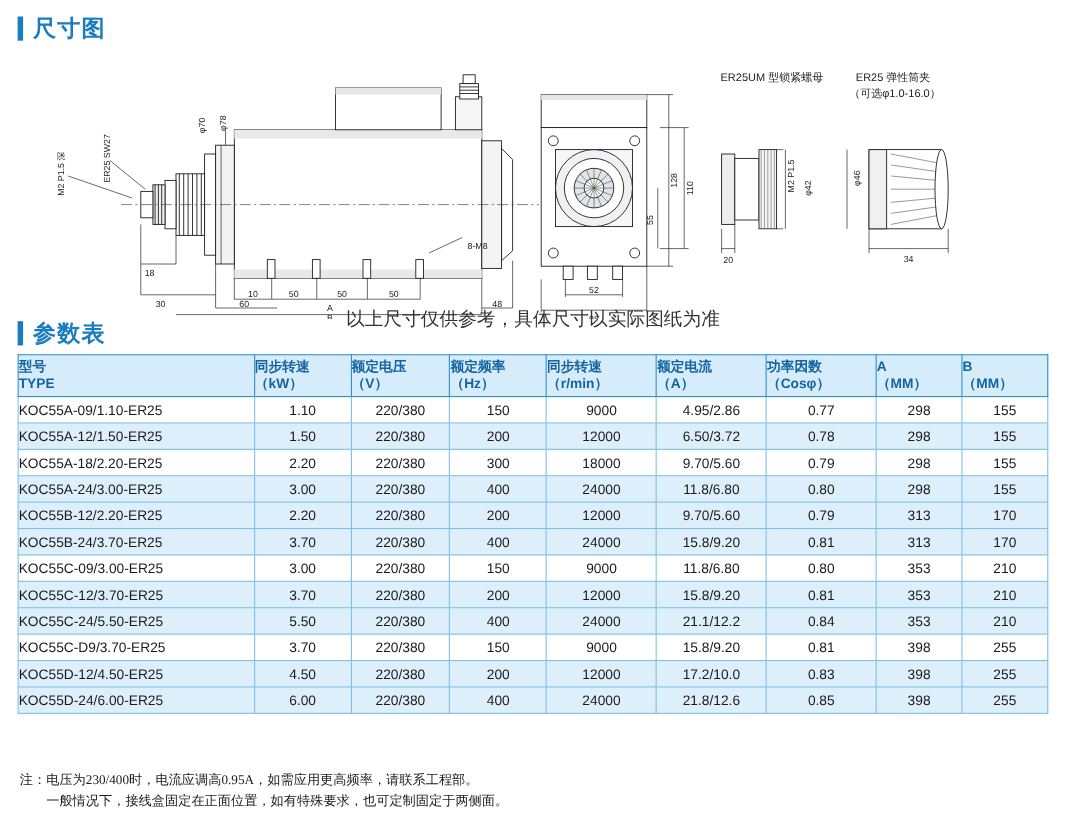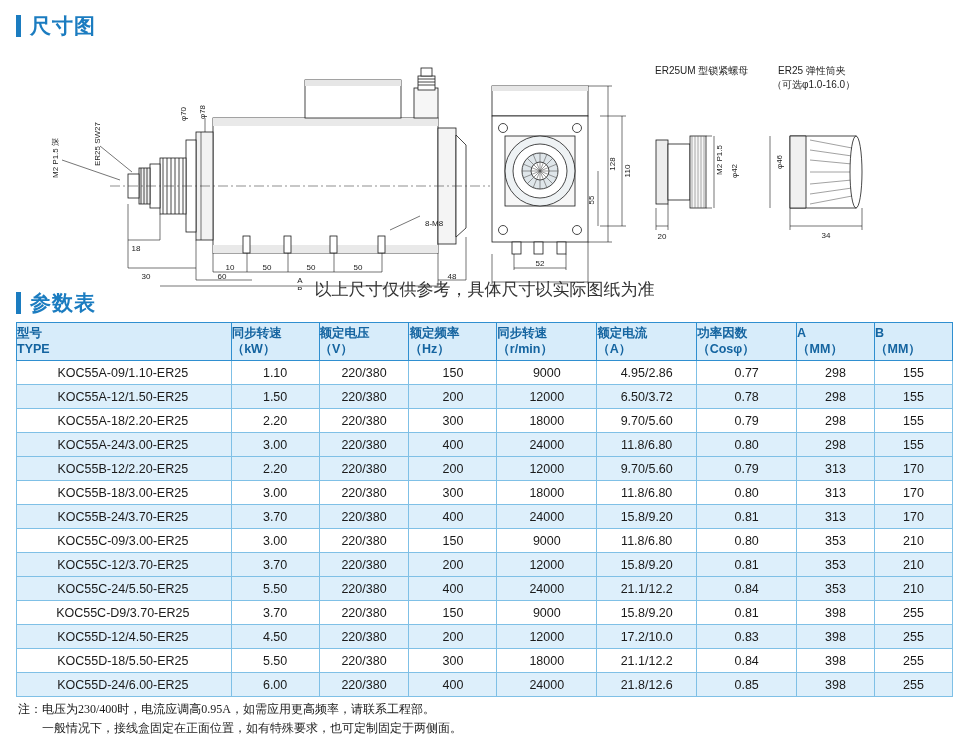--- a/index.html
+++ b/index.html
@@ -103,21 +103,21 @@
   }
   table.params td {
     border: 1px solid #7fc0e6;
     text-align: center;
     padding: 2px 2px;
     height: 19px;
     color: #1a1a1a;
     font-size: 12.5px;
   }
   table.params td.type {
-    text-align: center;
+    text-align: left;
     padding-left: 0;
   }
   table.params tr.alt td {
     background: #ddeffb;
   }
   table.params tr.plain td {
     background: #ffffff;
   }
 
   .notes {
@@ -466,31 +466,20 @@
           <td class="type">KOC55B-12/2.20-ER25</td>
           <td>2.20</td>
           <td>220/380</td>
           <td>200</td>
           <td>12000</td>
           <td>9.70/5.60</td>
           <td>0.79</td>
           <td>313</td>
           <td>170</td>
         </tr>
-        <tr class="plain">
-          <td class="type">KOC55B-18/3.00-ER25</td>
-          <td>3.00</td>
-          <td>220/380</td>
-          <td>300</td>
-          <td>18000</td>
-          <td>11.8/6.80</td>
-          <td>0.80</td>
-          <td>313</td>
-          <td>170</td>
-        </tr>
         <tr class="alt">
           <td class="type">KOC55B-24/3.70-ER25</td>
           <td>3.70</td>
           <td>220/380</td>
           <td>400</td>
           <td>24000</td>
           <td>15.8/9.20</td>
           <td>0.81</td>
           <td>313</td>
           <td>170</td>
@@ -543,31 +532,20 @@
           <td class="type">KOC55D-12/4.50-ER25</td>
           <td>4.50</td>
           <td>220/380</td>
           <td>200</td>
           <td>12000</td>
           <td>17.2/10.0</td>
           <td>0.83</td>
           <td>398</td>
           <td>255</td>
         </tr>
-        <tr class="plain">
-          <td class="type">KOC55D-18/5.50-ER25</td>
-          <td>5.50</td>
-          <td>220/380</td>
-          <td>300</td>
-          <td>18000</td>
-          <td>21.1/12.2</td>
-          <td>0.84</td>
-          <td>398</td>
-          <td>255</td>
-        </tr>
         <tr class="alt">
           <td class="type">KOC55D-24/6.00-ER25</td>
           <td>6.00</td>
           <td>220/380</td>
           <td>400</td>
           <td>24000</td>
           <td>21.8/12.6</td>
           <td>0.85</td>
           <td>398</td>
           <td>255</td>

